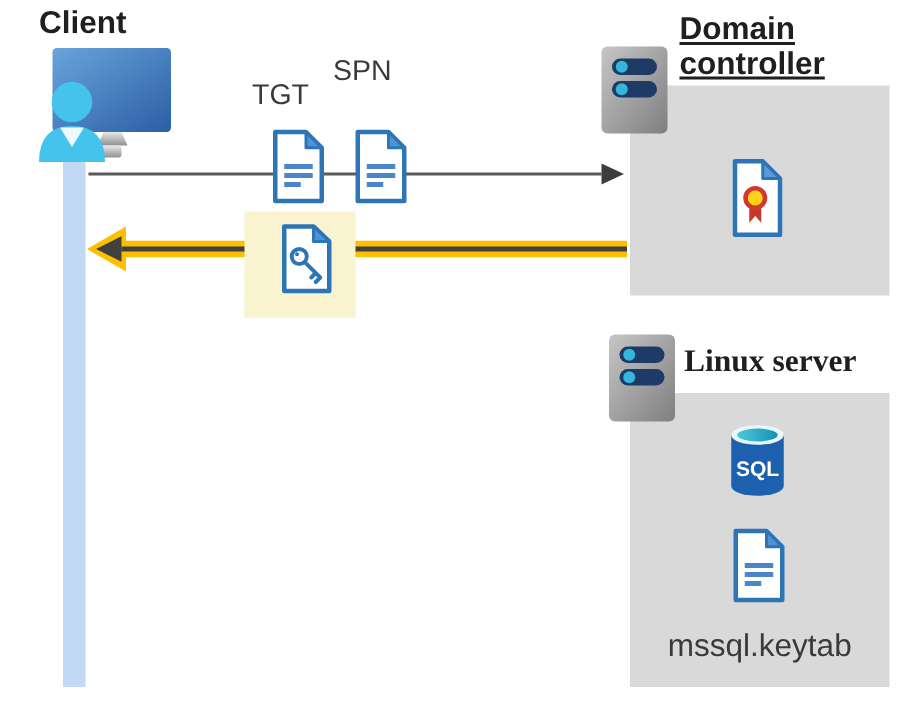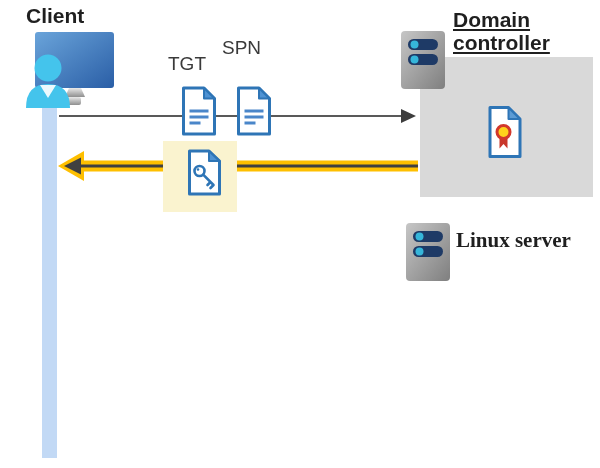--- a/index.html
+++ b/index.html
@@ -45,20 +45,34 @@
 
   <div class="abs gray-box" style="left:420px;top:57px;width:173px;height:140px;">
     <svg class="abs" style="left:67px;top:48px;" width="36" height="54" viewBox="0 0 36 54">
       <path d="M3 2.5 H21.5 L33 14 V51.5 H3 Z" fill="#ffffff" stroke="#2e75b6" stroke-width="3" stroke-linejoin="round"></path>
       <path d="M21.5 2.5 V14 H33 Z" fill="#5b9bd5" stroke="#2e75b6" stroke-width="2" stroke-linejoin="round"></path>
       <path d="M12.5 30 V43.5 L16.5 39 L20.5 43.5 V30 Z" fill="#c9362a"></path>
       <circle cx="16.5" cy="27" r="6.5" fill="#ffd21c" stroke="#d2382c" stroke-width="3"></circle>
     </svg>
   </div>
 
+  <div class="abs gray-box" style="left:420px;top:262px;width:173px;height:196px;">
+    <svg class="abs" style="left:65px;top:19px;" width="40" height="52" viewBox="0 0 40 52">
+      <path d="M2.5 9 L2.5 43 A17.5 6.5 0 0 0 37.5 43 L37.5 9 Z" fill="#1c60ae"></path>
+      <ellipse cx="20" cy="9" rx="17.5" ry="6.5" fill="#e8f7fd"></ellipse>
+      <ellipse cx="20" cy="9" rx="13.5" ry="4.3" fill="url(#tealGrad)"></ellipse>
+      <text x="20" y="36" text-anchor="middle" font-family="Liberation Sans, sans-serif" font-size="14" font-weight="bold" fill="#ffffff">SQL</text>
+    </svg>
+    <svg class="abs" style="left:67px;top:90px;" width="38" height="50" viewBox="0 0 38 50">
+      <path d="M3.5 2 H24 L34.5 12.5 V48 H3.5 Z" fill="#ffffff" stroke="#2e75b6" stroke-width="3" stroke-linejoin="round"></path>
+      <path d="M24 2 V12.5 H34.5 Z" fill="#4f93d4" stroke="#2e75b6" stroke-width="2" stroke-linejoin="round"></path>
+      <path d="M9.5 25 H28.5 M9.5 31 H28.5 M9.5 37 H20.5" stroke="#4a86c9" stroke-width="3.2"></path>
+    </svg>
+    <div class="abs file-label" style="left:0;top:157px;width:173px;">mssql.keytab</div>
+  </div>
 
   <div class="abs lifeline" style="left:42px;top:96px;width:15px;height:362px;"></div>
 
   <svg class="abs overlay" style="left:0;top:0;" width="600" height="468" viewBox="0 0 600 468">
     <g>
       <line x1="59" y1="116" x2="401" y2="116" stroke="#595959" stroke-width="2"></line>
       <polygon points="401,109 416,116 401,123" fill="#3d3d3d"></polygon>
     </g>
     <g>
       <line x1="80" y1="166" x2="418" y2="166" stroke="#febf00" stroke-width="11"></line>

